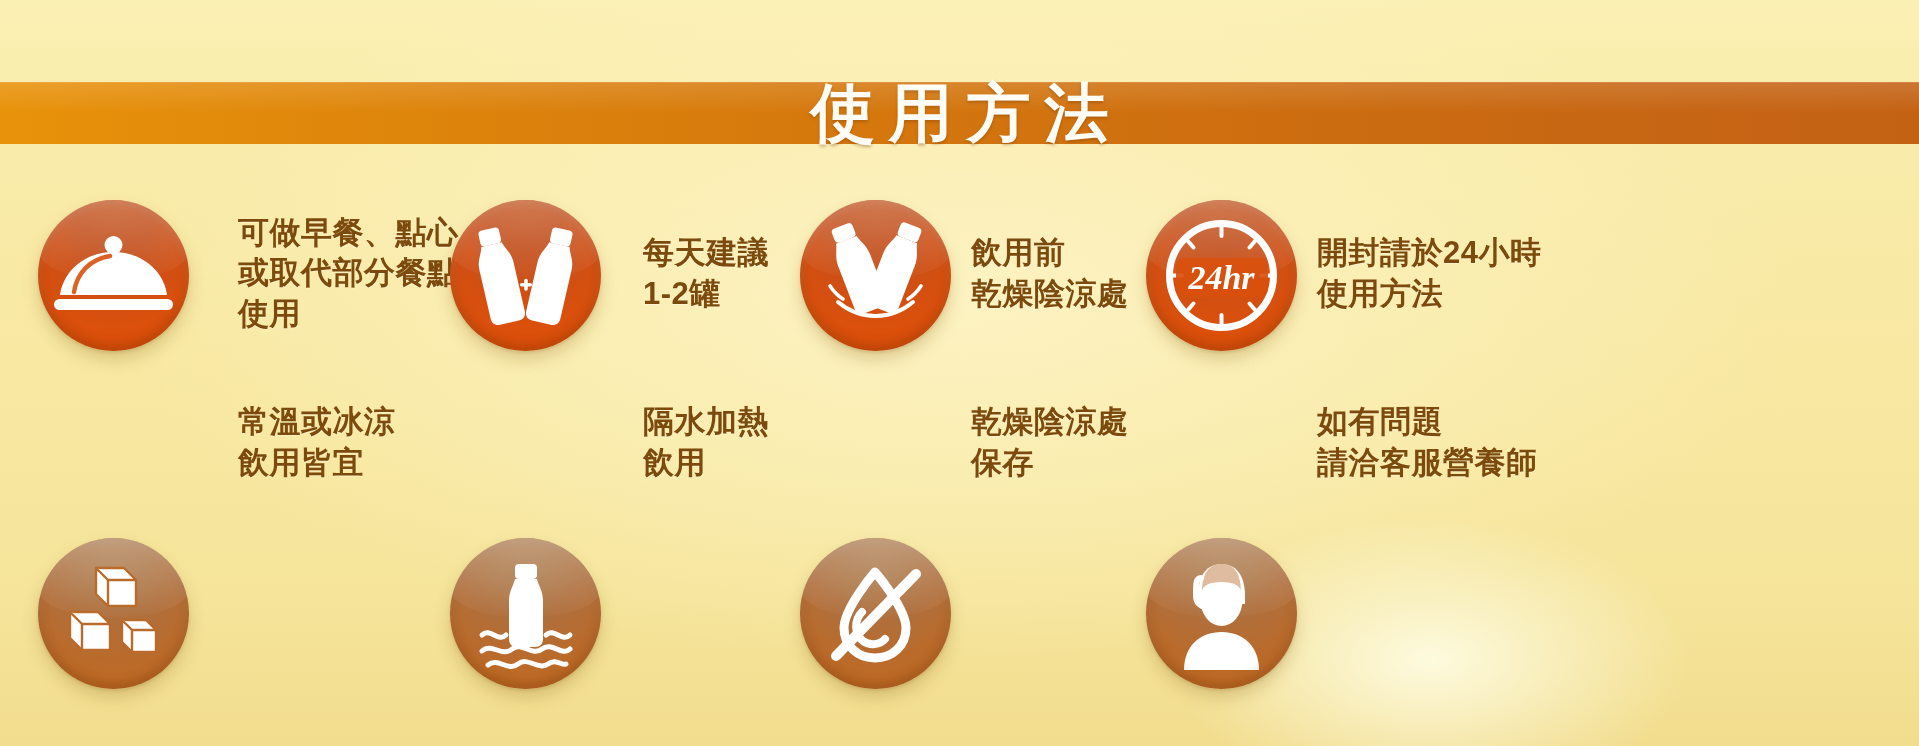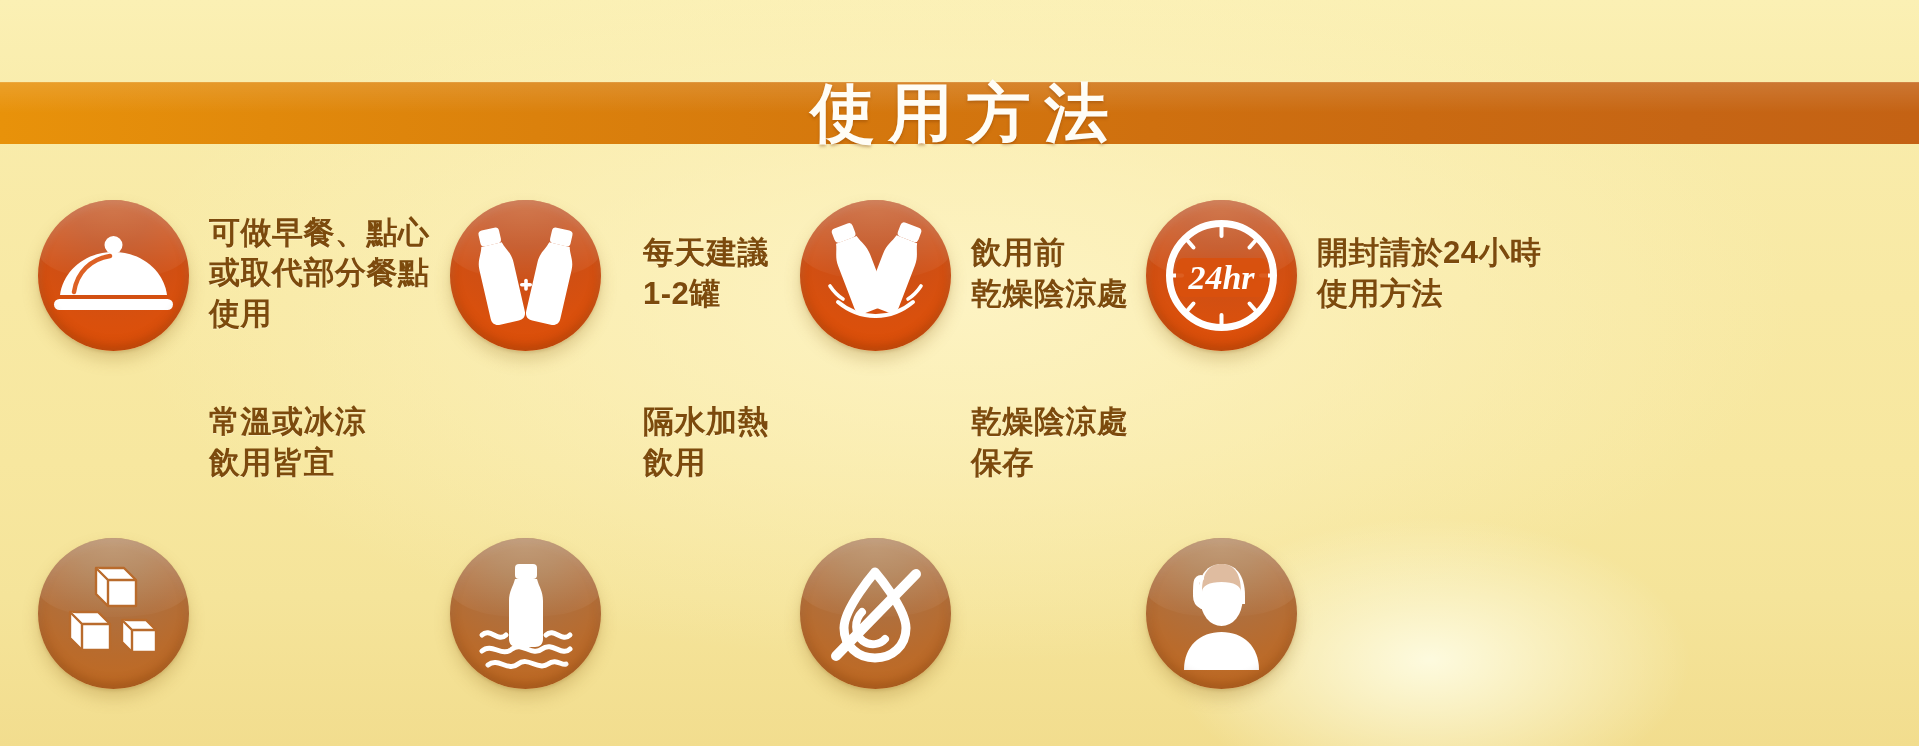--- a/index.html
+++ b/index.html
@@ -75,21 +75,21 @@
     color:#7c4a0d;
     font-size:31px;
     font-weight:700;
     line-height:1.30;
     white-space:pre-line;
     letter-spacing:0.5px;
     text-shadow:0 1px 0 rgba(255,255,255,0.35);
   }
 
   
-  .c1{left:38px;}  .c2{left:450px;gap:22px;} .c3{left:800px;} .c4{left:1146px;justify-content:center;}
+  .c1{left:38px;gap:29px;}  .c2{left:450px;gap:22px;} .c3{left:800px;} .c4{left:1146px;justify-content:center;}
   .r1{top:2px;}    .r2{top:171px;}
 </style>
 </head>
 <body>
 
 <div id="stage">
 
   <div id="banner">
     <div id="banner-sheen"></div>
   </div>
@@ -242,16 +242,18 @@
           <ellipse cx="75.5" cy="62" rx="21" ry="26" fill="#fff"></ellipse>
           <path d="M56 54 C56 34 64 26 75.5 26 C87 26 95 34 95 54 C95 48 88 44 75.5 44 C63 44 56 48 56 54 Z" fill="#b96b2c" opacity="0.45"></path>
           <path d="M38 132 C38 108 54 94 75.5 94 C97 94 113 108 113 132 Z" fill="#fff"></path>
           <path d="M50 56 C50 46 50 40 55 40" stroke="#fff" stroke-width="6" fill="none" stroke-linecap="round"></path>
           <path d="M50 58 C50 62 52 66 56 68" stroke="#fff" stroke-width="6" fill="none" stroke-linecap="round"></path>
           <path d="M56 68 C62 74 70 76 76 76" stroke="#fff" stroke-width="5" fill="none" stroke-linecap="round"></path>
           <circle cx="79" cy="76" r="4" fill="#fff"></circle>
         </svg>
         <div class="rim"></div>
       </div>
+      <div class="txt">如有問題
+請洽客服營養師</div>
     </div>
 
   </div>
 </div>
 
 </body></html>

